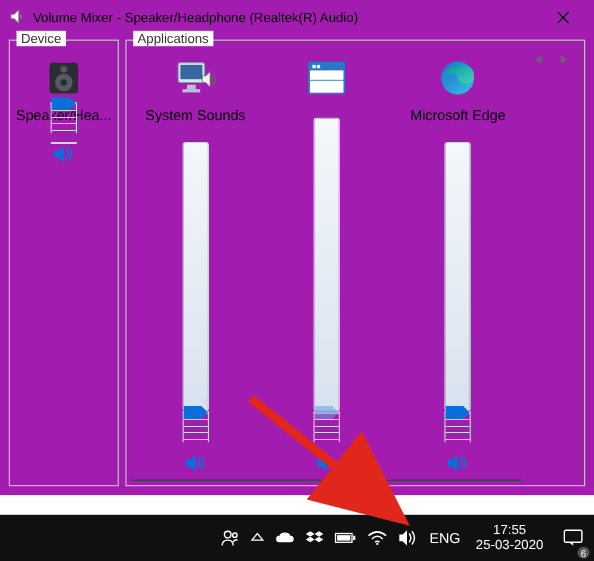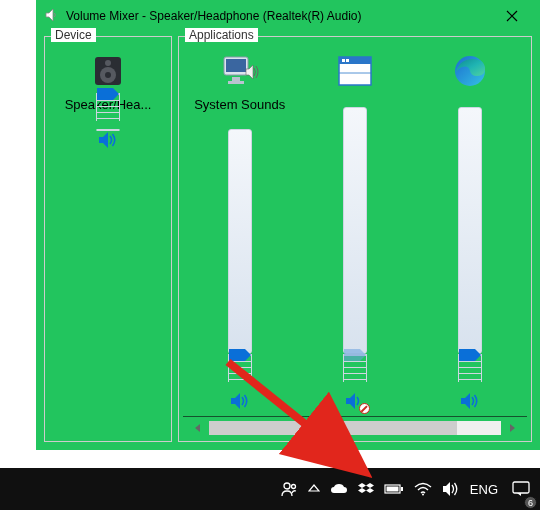--- a/index.html
+++ b/index.html
@@ -9,22 +9,21 @@
     font-size: 12px;
     background: #fff;
     color: #000;
     position: relative;
     overflow: hidden;
   }
   .window {
     position: absolute;
     top: 0; left: 0; right: 0;
     height: 450px;
-    background: #22c55e;
-    margin-left: 36px;
+    background: #a21caf;
   }
   .titlebar {
     height: 32px;
     display: flex;
     align-items: center;
     padding: 0 8px;
   }
   .titlebar .title {
     flex: 1;
     font-size: 12px;
@@ -53,22 +52,22 @@
     position: relative;
   }
   fieldset > .legend {
     position: absolute;
     top: -9px; left: 6px;
     background: #fff;
     padding: 0 4px;
     font-size: 12px;
     color: #333;
   }
-  .device-field { width: 128px; }
-  .apps-field { flex: 1; display: flex; flex-direction: column; }
+  .device-field { width: 100px; }
+  .apps-field { flex: 1; display: flex; flex-direction: row; }
   .columns {
     display: flex;
     flex: 1;
     gap: 2px;
     border-bottom: 1px solid #14532d;
   }
   .col {
     flex: 1;
     display: flex;
     flex-direction: column;
@@ -359,20 +358,21 @@
                 </linearGradient>
                 <linearGradient id="eg2" x1="0" y1="0" x2="1" y2="1">
                   <stop offset="0" stop-color="#1b6dcf"></stop>
                   <stop offset="1" stop-color="#34c2e3"></stop>
                 </linearGradient>
               </defs>
               <circle cx="18" cy="18" r="15" fill="url(#eg2)"></circle>
               <path d="M4 20 Q6 7 20 6 Q33 6 33 16 Q33 23 25 23 Q19 23 18 18 Q17 12 10 14 Q5 16 4 20 Z" fill="url(#eg1)"></path>
             </svg>
           </div>
+          <div class="label">Microsoft Edge</div>
           <div class="slider-area">
             <div class="meter-tall"></div>
             <div class="track-bottom"></div>
             <div class="thumb">
               <svg width="22" height="12" viewBox="0 0 22 12">
                   <polygon points="0,0 16,0 22,6 16,12 0,12" fill="#0a6fd8"></polygon>
                 </svg>
             </div>
           </div>
           <div class="mute-btn">
@@ -448,20 +448,24 @@
       </svg>
     </div>
     <div class="tray-item">
       <svg width="18" height="16" viewBox="0 0 18 16">
         <polygon points="1,5 4,5 8,1 8,15 4,11 1,11" fill="#fff"></polygon>
         <path d="M10 4 Q13 8 10 12" fill="none" stroke="#fff" stroke-width="1.3"></path>
         <path d="M12.5 2 Q17 8 12.5 14" fill="none" stroke="#fff" stroke-width="1.3"></path>
       </svg>
     </div>
     <div class="tray-item" style="font-size:13px;">ENG</div>
+    <div class="clock tray-item">
+      <span>17:55</span>
+      <span>25-03-2020</span>
+    </div>
     <div class="tray-item notif">
       <svg width="18" height="16" viewBox="0 0 18 16">
           <rect x="1" y="1" width="16" height="11" rx="1.5" fill="none" stroke="#fff" stroke-width="1.3"></rect>
           <polygon points="5,12 9,15 9,12" fill="#fff"></polygon>
         </svg>
       <span class="notif-badge">6</span>
     </div>
   </div>
 </div>
 

